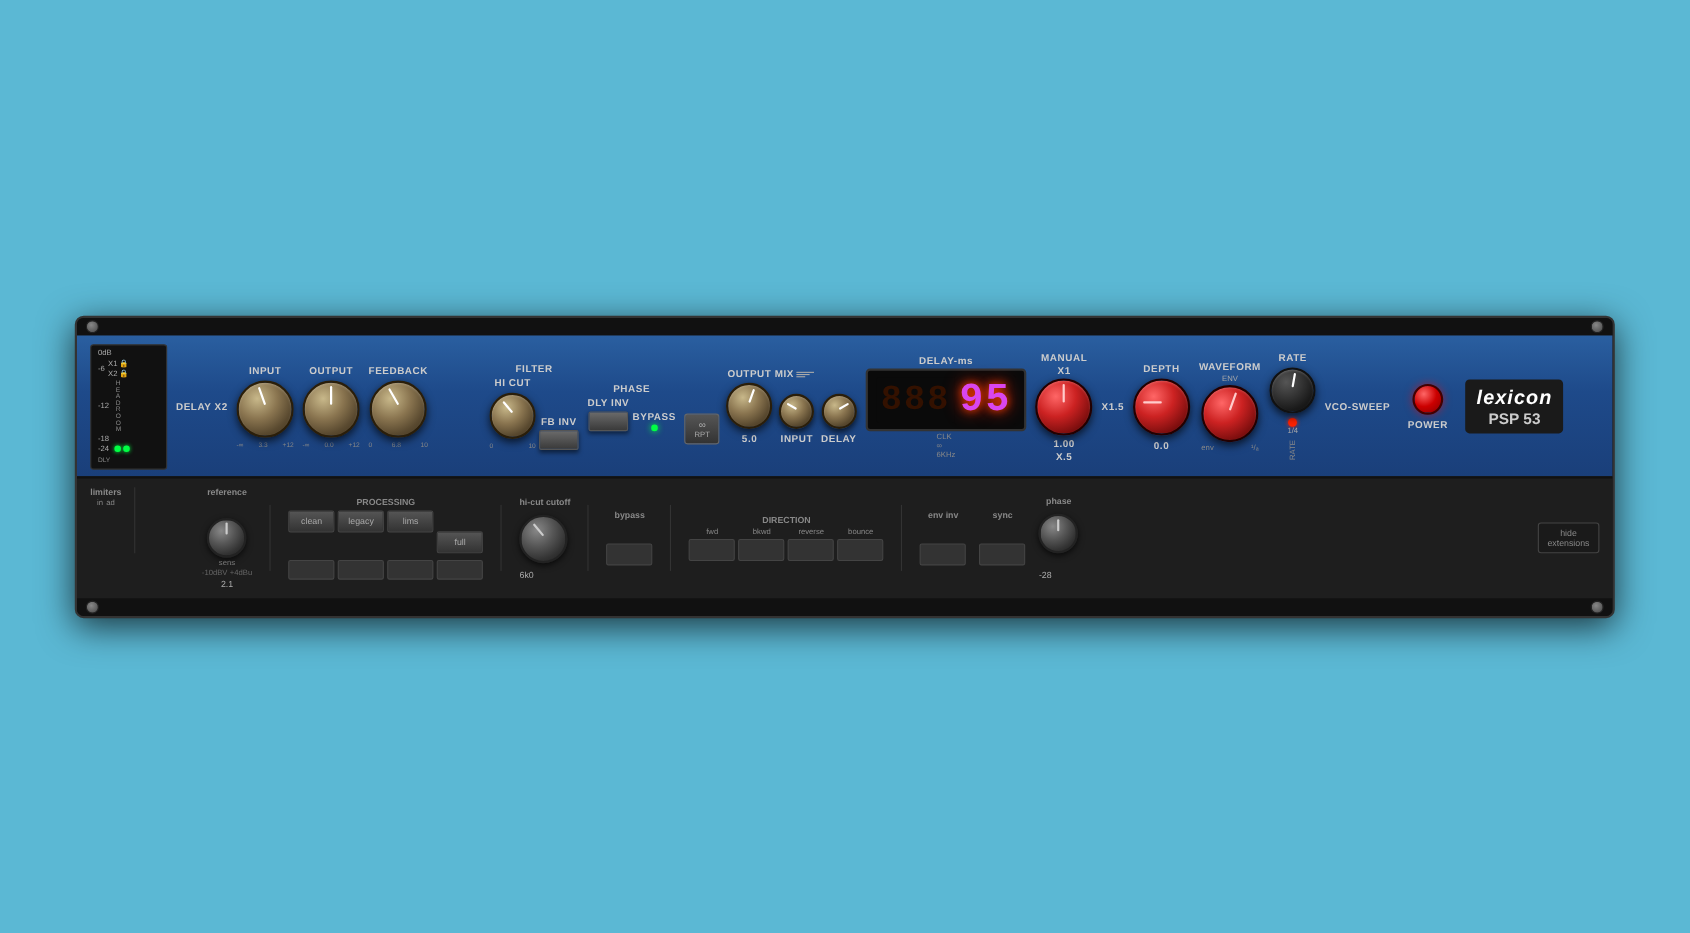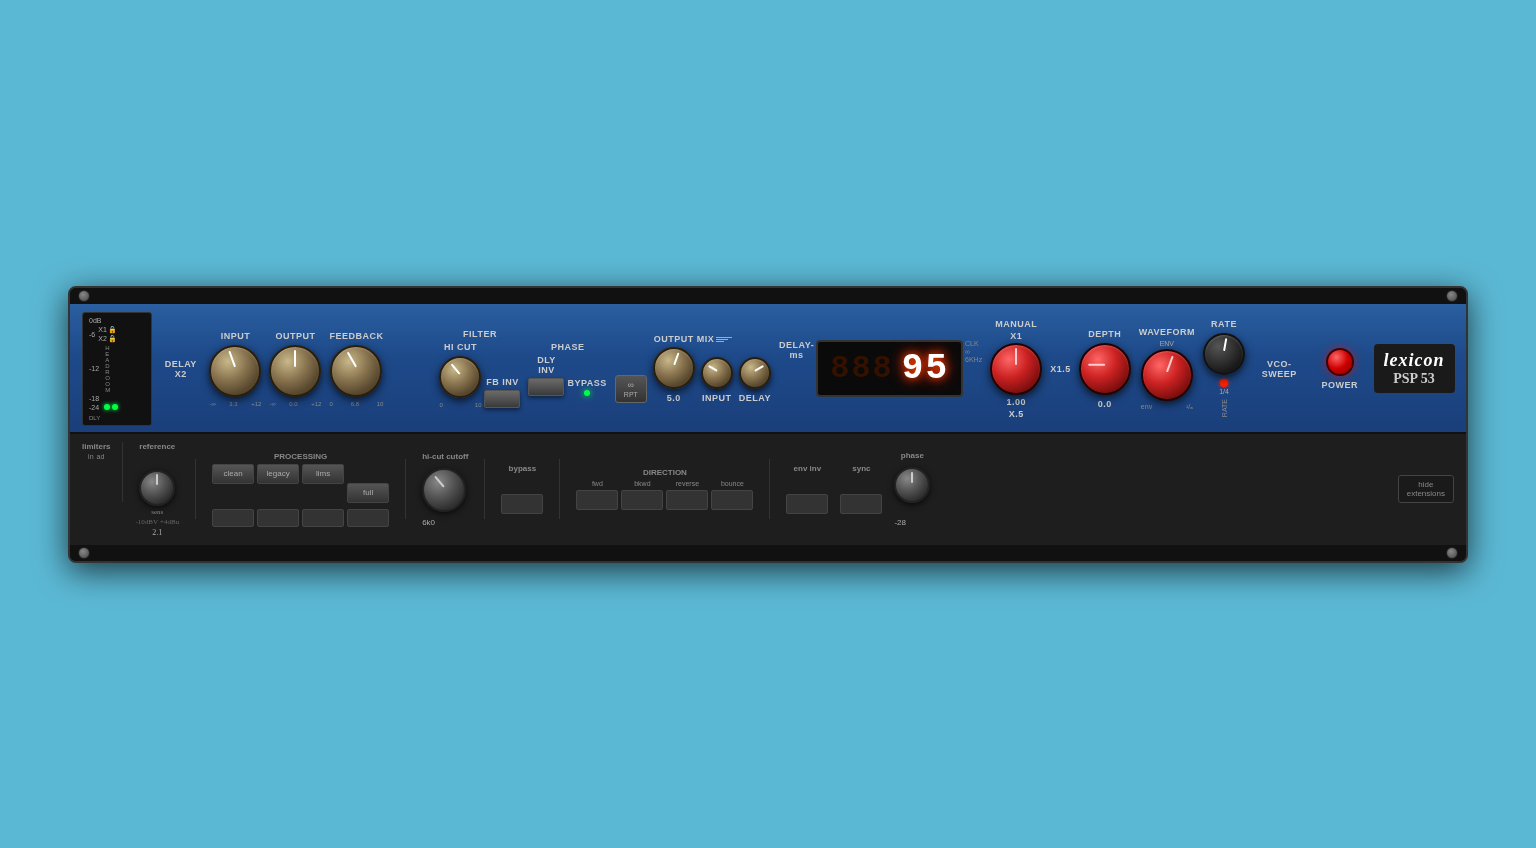--- a/index.html
+++ b/index.html
@@ -160,21 +160,21 @@
       font-family: 'Courier New', monospace;
       font-size: 32px;
       font-weight: bold;
       letter-spacing: 2px;
       background: #0a0a0a;
       padding: 2px 4px;
       border-radius: 2px;
     }
 
     .digit-red {
-      color: #ffffff;
+      color: #d946ef;
       text-shadow: 0 0 8px #ff4400, 0 0 16px #ff2200;
     }
 
     .digit-dim {
       color: #331100;
     }
 
     .toggle-switch {
       width: 28px;
       height: 50px;
@@ -224,21 +224,20 @@
       box-shadow: 0 0 8px rgba(255,0,0,0.5);
     }
 
     
     .logo-section {
       display: flex;
       flex-direction: column;
       align-items: center;
       justify-content: center;
       min-width: 80px;
-      font-family: Liberation Serif, serif;
     }
 
     .logo-text {
       font-size: 18px;
       font-weight: bold;
       color: #fff;
       letter-spacing: 1px;
       font-style: italic;
     }
 
@@ -520,21 +519,21 @@
         <div class="knob-section">
           <div class="knob knob-small">
             <div class="knob-marker" style="transform: translateX(-50%) rotate(60deg);"></div>
           </div>
           <span class="section-label">DELAY</span>
         </div>
       </div>
     </div>
 
 
-    <div style="display:flex;flex-direction:row;align-items:flex-start;gap:2px;">
+    <div style="display:flex;flex-direction:column;align-items:center;gap:2px;">
       <span class="section-label">DELAY-ms</span>
       <div class="display-section">
         <div style="display:flex;align-items:center;">
           <span class="digit-display digit-dim">888</span>
           <span class="digit-display digit-red" style="font-size:36px;">95</span>
         </div>
       </div>
       <div style="display:flex;gap:4px;">
         <div class="clk-labels">
           <span style="font-size:7px;color:#888;">CLK</span>
@@ -620,23 +619,23 @@
           <div style="display:flex;gap:3px;">
             <div style="display:flex;flex-direction:column;align-items:center;gap:1px;">
               <span style="font-size:7px;color:#888;">in</span>
             </div>
             <div style="display:flex;flex-direction:column;align-items:center;gap:1px;">
               <span style="font-size:7px;color:#888;">ad</span>
             </div>
           </div>
         </div>
         <div class="divider-v"></div>
-        <div style="display:flex;flex-direction:column;align-items:center;gap:19px;">
+        <div style="display:flex;flex-direction:column;align-items:center;gap:19px;margin-left:48px;">
           <span class="ext-label">reference</span>
-          <div style="display:flex;flex-direction:column;align-items:center;gap:2px;font-family:Liberation Serif, serif;">
+          <div style="display:flex;flex-direction:column;align-items:center;gap:2px;">
             <div class="knob-ext">
               <div style="position:absolute;width:2px;height:35%;background:#ccc;border-radius:1px;top:8%;left:50%;transform:translateX(-50%);"></div>
             </div>
             <div style="display:flex;gap:3px;">
               <span style="font-size:7px;color:#888;">sens</span>
             </div>
             <div style="display:flex;gap:2px;font-size:7px;color:#666;">
               <span>-10dBV</span>
               <span>+4dBu</span>
             </div>

